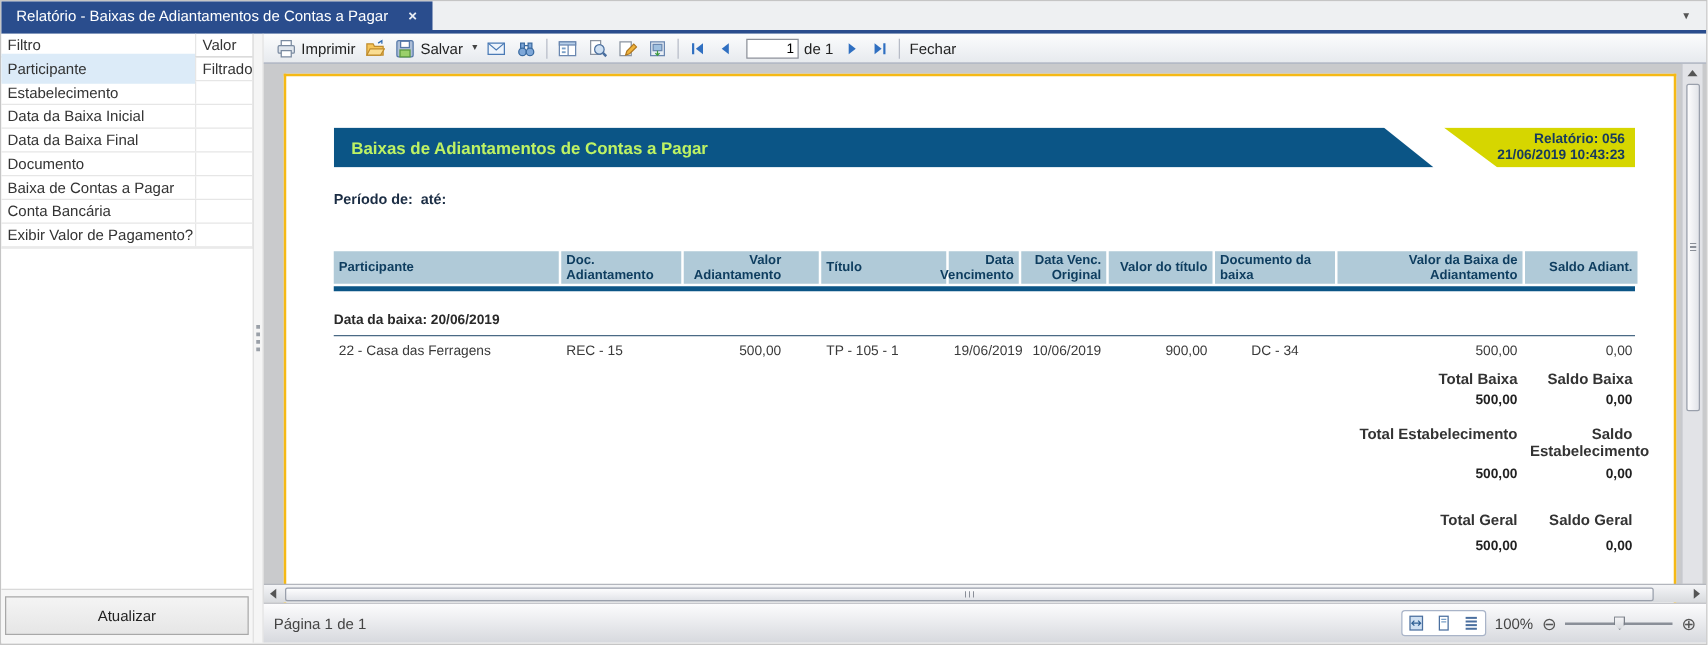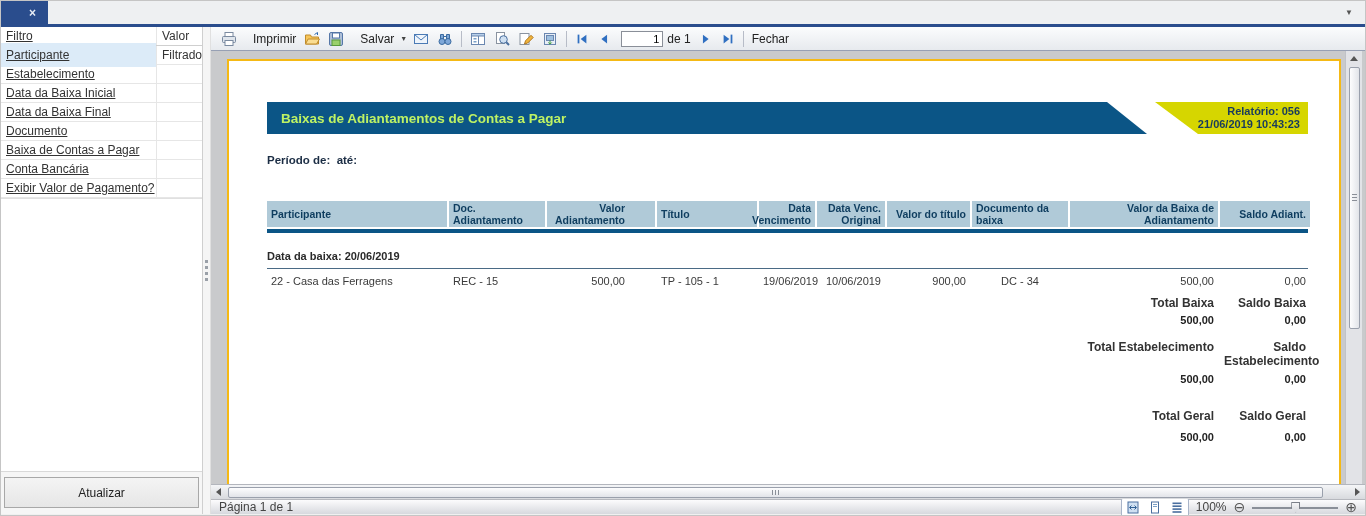--- a/index.html
+++ b/index.html
@@ -13,32 +13,32 @@
   .tabbar { height:26px; background:#eef0f2; border-bottom:3px solid #2a4d8d; display:flex; align-items:stretch; }
   .tab { background:#2a4d8d; color:#fff; display:flex; align-items:center; padding:0 12px; font-size:12px; }
   .tab-close { margin-left:16px; font-size:12px; font-weight:bold; color:#e8edf5; cursor:default; }
   .tab-overflow { margin-left:auto; display:flex; align-items:center; padding:0 12px; color:#555; font-size:8px; }
   
   .body { display:flex; height:487px; }
   .sidebar { width:202px; background:#fff; border-right:1px solid #cfcfcf; display:flex; flex-direction:column; }
   .f-grid { border-bottom:1px solid #e0e0e0; }
   .f-row { display:flex; height:19px; border-bottom:1px solid #e6e6e6; align-items:center; font-size:12px; color:#333; }
   .f-row.hdr { color:#333; border-bottom:1px solid #cfcfcf; }
-  .f-c1 { width:155px; padding:12px 5px; height:100%; display:flex; align-items:center; overflow:hidden; white-space:nowrap;text-decoration:underline; }
+  .f-c1 { width:155px; padding:12px 5px; height:100%; display:flex; align-items:center; overflow:hidden; white-space:nowrap; }
   .f-c2 { flex:1; padding:0 5px; height:100%; display:flex; align-items:center; border-left:1px solid #e6e6e6; overflow:hidden; }
   .f-row.sel .f-c1 { background:#dcebf8; }
   .sidebar-fill { flex:1; background:#fff; }
   .sidebar-foot { border-top:1px solid #d9d9d9; padding:5px 3px 6px 3px; background:#f6f6f6; }
   .btn-update { width:100%; height:31px; background:linear-gradient(#f4f4f4,#e6e6e6); border:1px solid #a8a8a8; font-size:12px; color:#222; font-family:inherit; }
   .splitter { width:8px; background:#f5f5f5; border-right:1px solid #e0e0e0; display:flex; flex-direction:column; justify-content:center; align-items:center; gap:3px; }
   .splitter i { width:3px; height:3px; background:#9aa0a8; display:block; }
   
   .viewer { flex:1; display:flex; flex-direction:column; min-width:0; }
   .toolbar { height:24px; background:linear-gradient(#fbfcfd,#e7eaee); border-bottom:1px solid #97a0b4; display:flex; align-items:center; padding:0 6px; font-size:12px; color:#222; }
-  .tbtn { display:flex; align-items:center; gap:16px; padding:2px 4px; border-radius:2px; cursor:default; }
+  .tbtn { display:flex; align-items:center; gap:4px; padding:2px 4px; border-radius:2px; cursor:default; }
   .tbtn svg { display:block; }
   .tsep { width:1px; height:16px; background:#b7bcc7; margin:0 4px; }
   .caret { font-size:7px; color:#444; padding:0 2px; }
   .page-input { width:42px; height:16px; border:1px solid #8a8f98; text-align:right; font-size:11px; padding-right:3px; font-family:inherit; margin:0 4px 0 6px; }
   .pcount { margin-right:4px; }
   
   .canvas { position:relative; flex:1; background:#c9cacc; overflow:hidden; }
   .page { position:absolute; left:16px; top:8px; width:1114px; bottom:-2px; background:#fff; border:2px solid #f5b915; border-bottom:none; }
   .rc { padding:0 31px 0 38px; }
   .r-band { position:relative; margin-top:41px; height:32px; }
@@ -69,36 +69,37 @@
   .sbtn { width:15px; height:14px; display:flex; align-items:center; justify-content:center; }
   .tri { width:0; height:0; }
   .tri.up { border-left:4px solid transparent; border-right:4px solid transparent; border-bottom:5px solid #555; }
   .tri.left { border-top:4px solid transparent; border-bottom:4px solid transparent; border-right:5px solid #555; }
   .tri.right { border-top:4px solid transparent; border-bottom:4px solid transparent; border-left:5px solid #555; }
   .hthumb { height:11px; width:1095px; margin-left:2px; background:linear-gradient(#fdfdfe,#e2e4e9); border:1px solid #9aa0ac; border-radius:2px; position:relative; }
   .vthumb { width:11px; height:262px; margin-top:2px; background:linear-gradient(90deg,#fdfdfe,#e2e4e9); border:1px solid #9aa0ac; border-radius:2px; position:relative; }
   .gripH { position:absolute; left:50%; top:2px; bottom:2px; width:8px; transform:translateX(-50%); background:repeating-linear-gradient(90deg,#8a8f98 0,#8a8f98 1px,transparent 1px,transparent 3px); }
   .gripV { position:absolute; top:50%; left:2px; right:2px; height:8px; transform:translateY(-50%); background:repeating-linear-gradient(#8a8f98 0,#8a8f98 1px,transparent 1px,transparent 3px); }
   
-  .statusbar { height:15px; background:linear-gradient(#fcfcfd,#d7d9de); border-top:1px solid #b6b8be; display:flex; align-items:center; padding:0 8px; font-size:12px; color:#444; }
+  .statusbar { height:32px; background:linear-gradient(#fcfcfd,#d7d9de); border-top:1px solid #b6b8be; display:flex; align-items:center; padding:0 8px; font-size:12px; color:#444; }
   .sb-right { margin-left:auto; display:flex; align-items:center; gap:7px; }
   .viewgroup { display:flex; background:#fff; border:1px solid #a9b4c8; border-radius:3px; padding:1px; gap:2px; }
   .vbtn { width:20px; height:17px; display:flex; align-items:center; justify-content:center; border-radius:2px; }
   .zglyph { font-size:14px; color:#555; line-height:1; }
   .zslider { width:86px; height:15px; position:relative; }
   .ztrack { position:absolute; left:0; right:0; top:7px; height:2px; background:#8a8f98; }
   .zthumb { position:absolute; left:calc(50% - 4px); top:2px; width:9px; height:11px; background:linear-gradient(#f4f4f6,#d8dade); border:1px solid #7a7f88; clip-path:polygon(0 0,100% 0,100% 58%,50% 100%,0 58%); }
 </style>
 </head>
 <body>
 
 <div class="app">
 
   <div class="tabbar">
     <div class="tab">
+      <span>Relatório - Baixas de Adiantamentos de Contas a Pagar</span>
       <span class="tab-close">×</span>
     </div>
     <div class="tab-overflow">
       <span>▼</span>
     </div>
   </div>
 
   <div class="body">
 
     <div class="sidebar">

